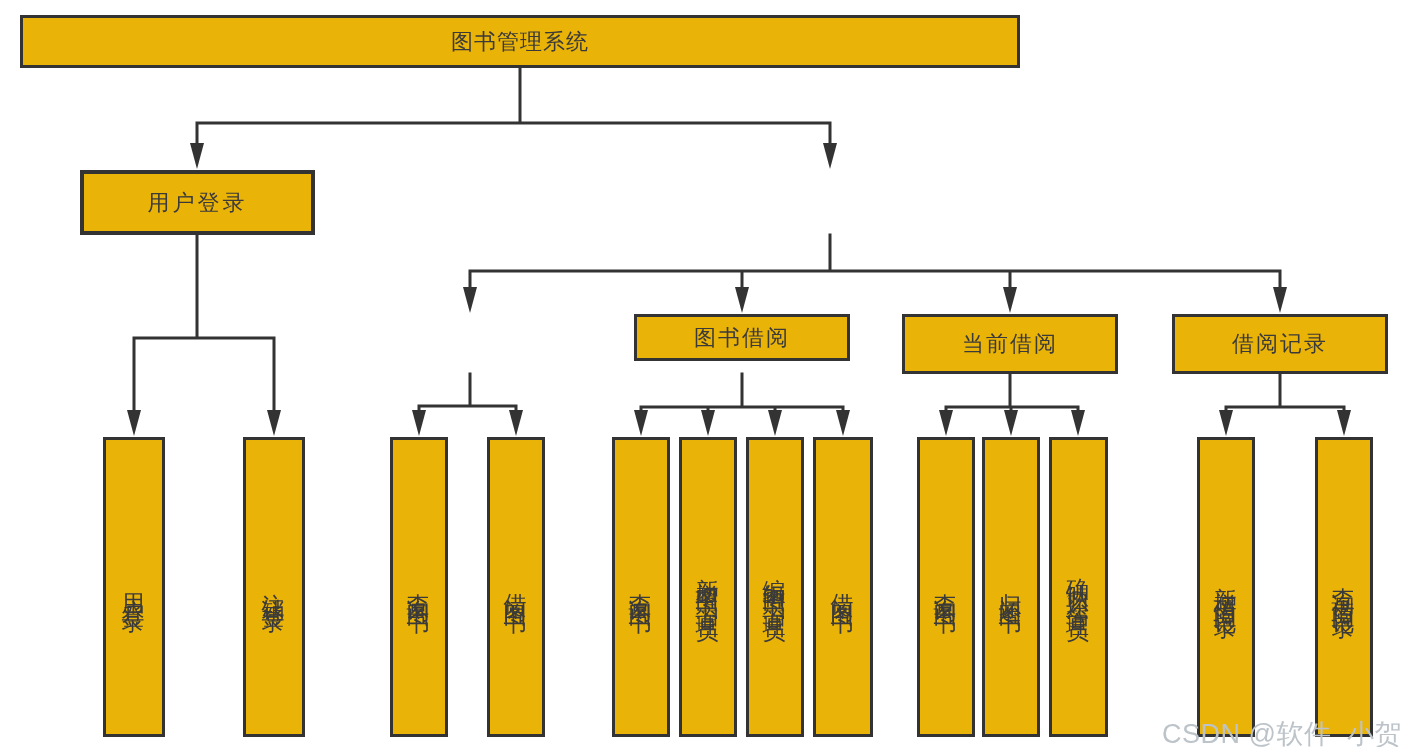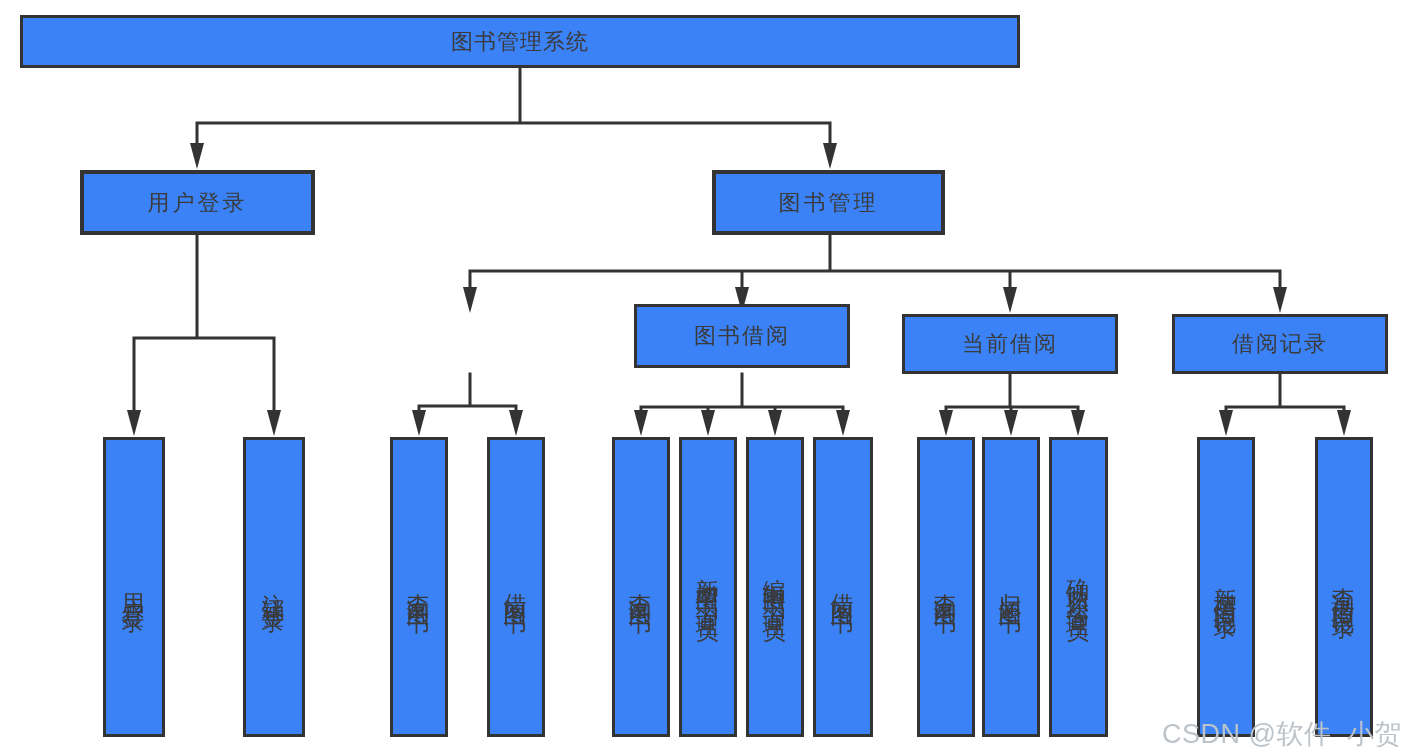--- a/index.html
+++ b/index.html
@@ -5,21 +5,21 @@
   html,body { margin:0; padding:0; background:#ffffff; }
   .canvas {
     position:relative; width:1405px; height:747px; overflow:hidden;
     background:var(--bg,#ffffff);
     font-family:"Liberation Sans", sans-serif;
     color:var(--text,#3a3a3a);
   }
   svg.connectors { position:absolute; left:0; top:0; }
   .box {
     position:absolute; box-sizing:border-box;
-    background:#3b82f6;
+    background:#eab308;
     border:3px solid var(--line,#333333);
     display:flex; align-items:center; justify-content:center;
     font-size:22px; letter-spacing:2px; text-align:center;
     white-space:nowrap;
   }
   .box.l2 { border-width:4px; font-size:22px; letter-spacing:3px; }
   .box.root { letter-spacing:1px; }
   .box.v {
     writing-mode:vertical-rl; text-orientation:mixed;
     font-size:23px; letter-spacing:6px; white-space:normal;
@@ -64,23 +64,22 @@
       <polygon points="1004,410 1018,410 1011,436"></polygon>
       <polygon points="1071,410 1085,410 1078,436"></polygon>
       <polygon points="1219,410 1233,410 1226,436"></polygon>
       <polygon points="1337,410 1351,410 1344,436"></polygon>
     </g>
   </svg>
 
   <div class="box root" style="left:20px; top:15px; width:1000px; height:53px">图书管理系统</div>
 
   <div class="box l2" style="left:80px; top:170px; width:235px; height:65px">用户登录</div>
-  <div class="box l2" style="left:712px; top:170px; width:233px; height:65px">图书管理</div>
 
-  <div class="box" style="left:634px; top:304px; width:216px; height:64px">图书借阅</div>
+  <div class="box" style="left:634px; top:314px; width:216px; height:47px">图书借阅</div>
   <div class="box" style="left:902px; top:314px; width:216px; height:60px">当前借阅</div>
   <div class="box" style="left:1172px; top:314px; width:216px; height:60px">借阅记录</div>
 
   <div class="box v" style="left:103px; top:437px; width:62px; height:300px">用户登录</div>
   <div class="box v" style="left:243px; top:437px; width:62px; height:300px">注销登录</div>
 
   <div class="box v" style="left:390px; top:437px; width:58px; height:300px">查询图书</div>
   <div class="box v" style="left:487px; top:437px; width:58px; height:300px">借阅图书</div>
 
   <div class="box v" style="left:612px; top:437px; width:58px; height:300px">查询图书</div>

